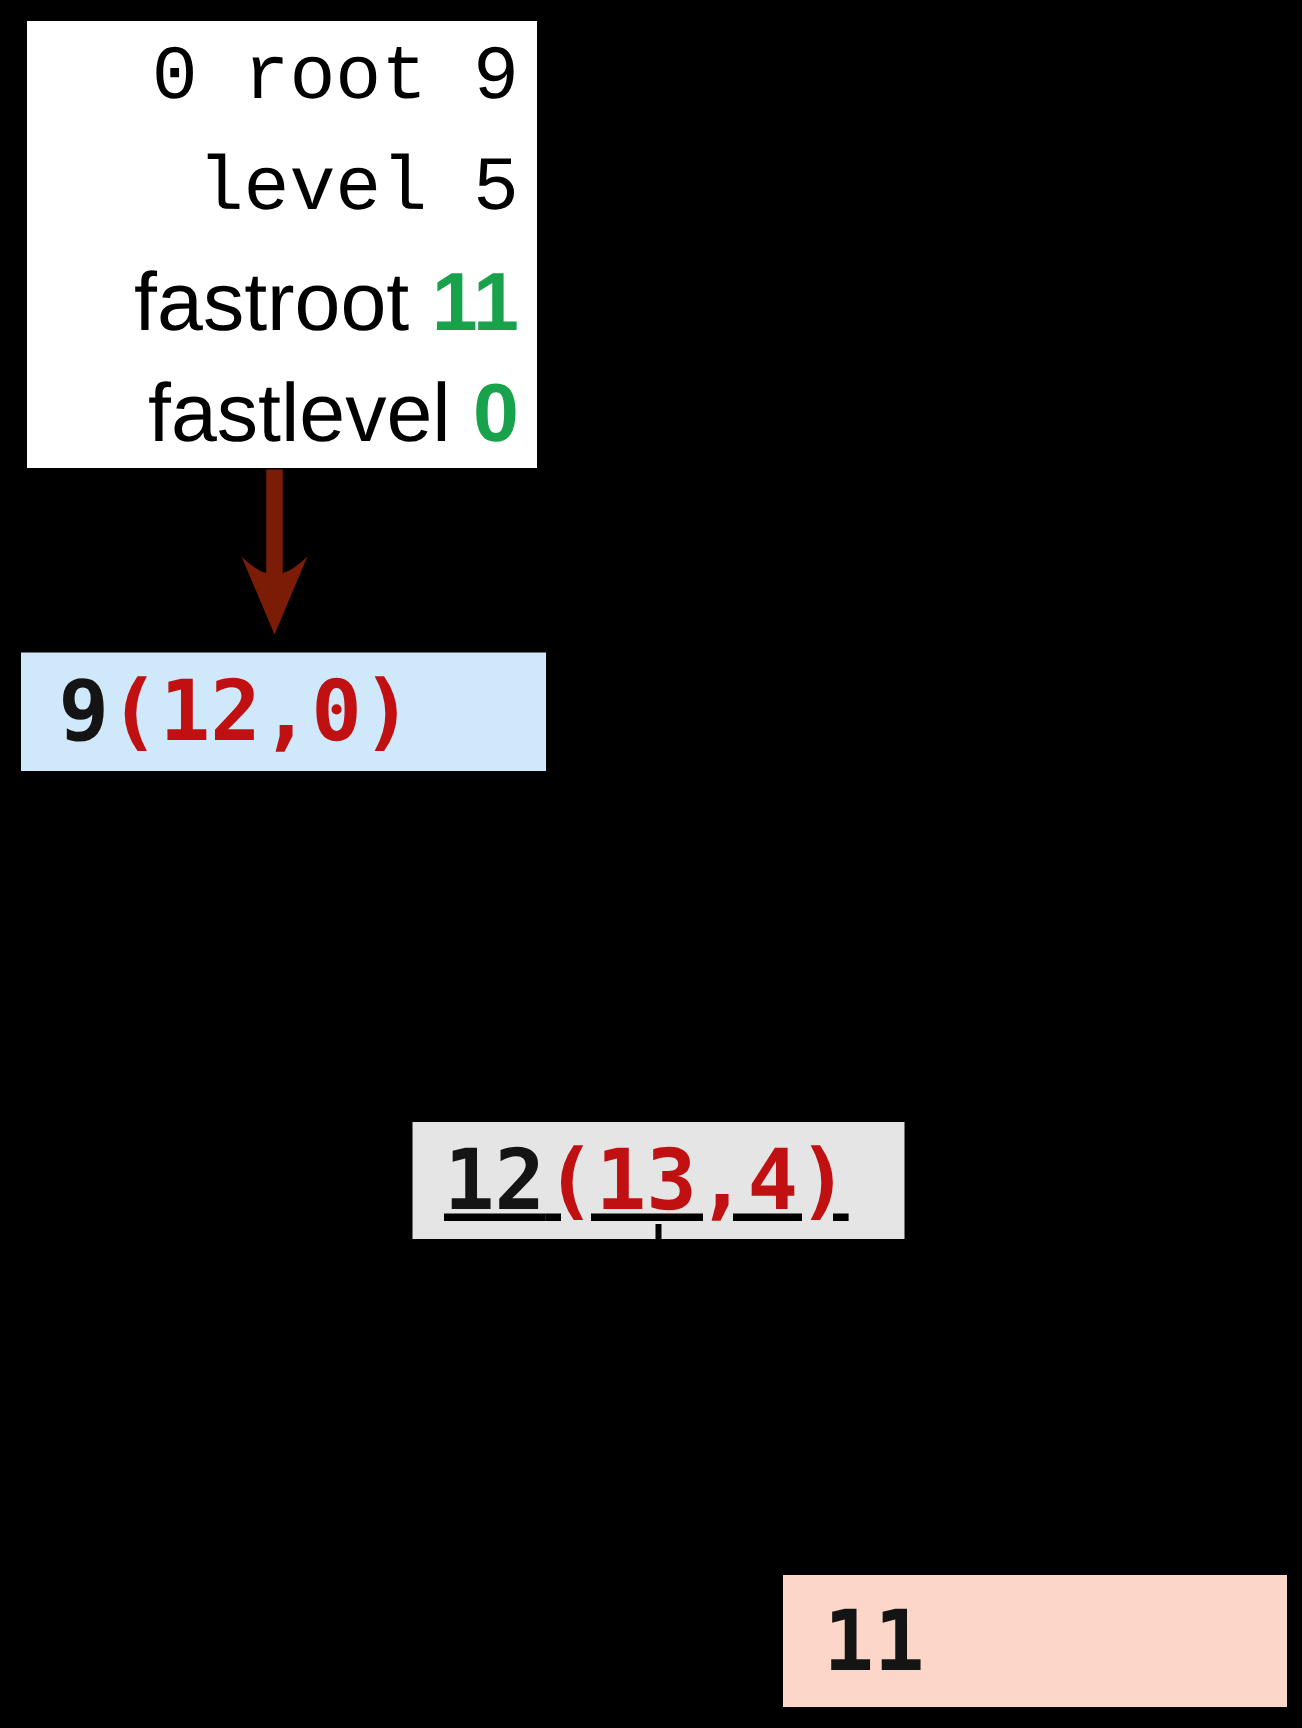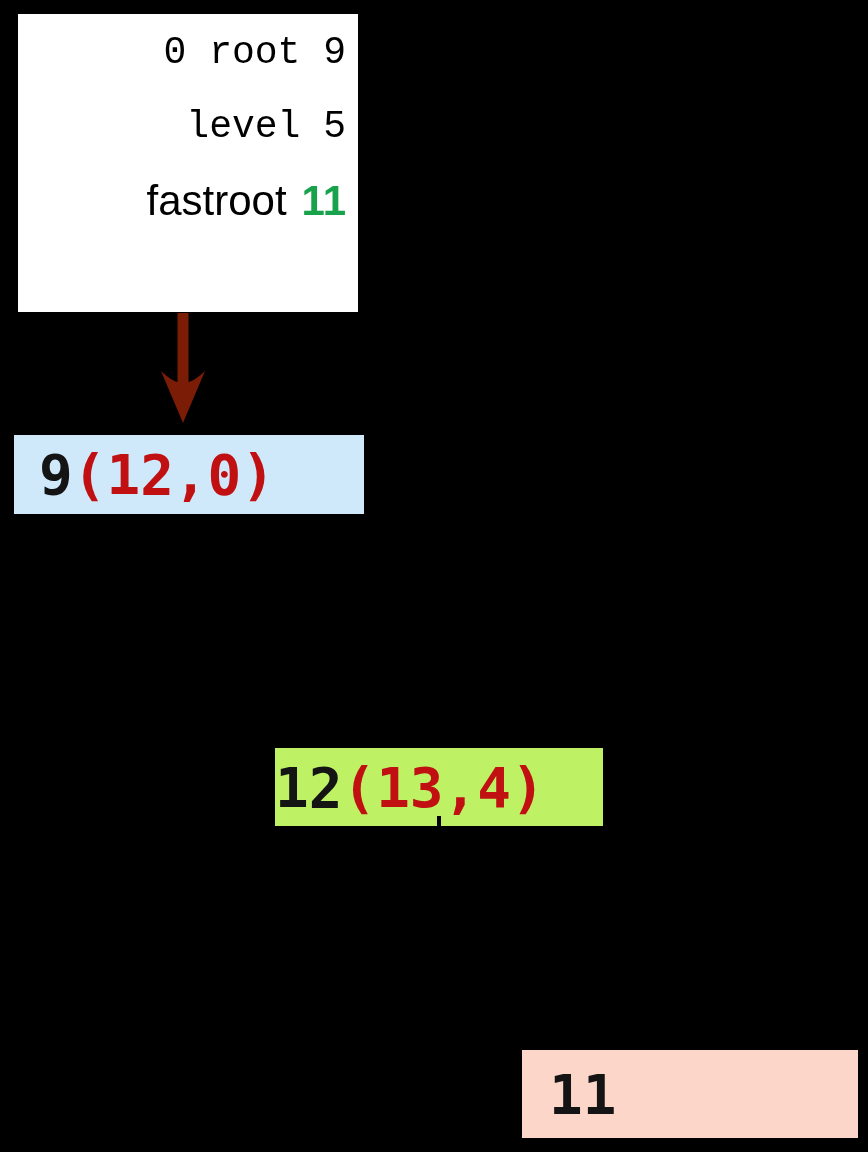--- a/index.html
+++ b/index.html
@@ -24,29 +24,29 @@
     width: 340px;
     height: 298px;
     background: #ffffff;
     box-sizing: border-box;
     padding: 2px 12px 0 0;
     text-align: right;
     color: #000000;
   }
   .mono-line {
     font-family: "Liberation Mono", monospace;
-    font-size: 38px;
+    font-size: 51px;
     font-weight: 400;
     line-height: 74px;
     white-space: pre;
     padding-left: 15px;
   }
   .fast-line {
     font-family: "Liberation Sans", sans-serif;
-    font-size: 42px;
+    font-size: 55px;
     font-weight: 400;
     line-height: 74px;
     white-space: nowrap;
   }
   .fast-value {
     color: #19a24c;
     font-weight: 700;
     margin-left: 15px;
   }
 
@@ -79,21 +79,23 @@
     width: 350px;
     height: 79px;
     background: #cfe9fa;
     padding-left: 25px;
   }
   .node-12 {
     left: 275px;
     top: 748px;
     width: 328px;
     height: 78px;
-    background: #bef264;
+    background: #e5e5e5;
+    padding-left: 21px;
+    text-decoration: underline;
   }
   .node-11 {
     left: 522px;
     top: 1050px;
     width: 336px;
     height: 88px;
     background: #fcd6c9;
     padding-left: 27px;
   }
 
@@ -111,20 +113,23 @@
 <body>
 
 <div class="stage">
 
   <div class="info-box">
     <div class="mono-line">0 root 9</div>
     <div class="mono-line">level 5</div>
     <div class="fast-line">
       <span class="fast-label">fastroot</span><span class="fast-value">11</span>
     </div>
+    <div class="fast-line">
+      <span class="fast-label">fastlevel</span><span class="fast-value">0</span>
+    </div>
   </div>
 
   <svg class="arrow-svg" viewBox="0 0 56 116" xmlns="http://www.w3.org/2000/svg">
     <path d="M 22.5 3 L 33.5 3 L 33.5 72 Q 40 70.5 50 61 L 28 113 L 6 61 Q 16 70.5 22.5 72 Z" fill="#7a1c06"></path>
   </svg>
 
   <div class="node node-9">
     <span class="node-id">9</span><span class="node-ref">(12,0)</span>
   </div>
 

